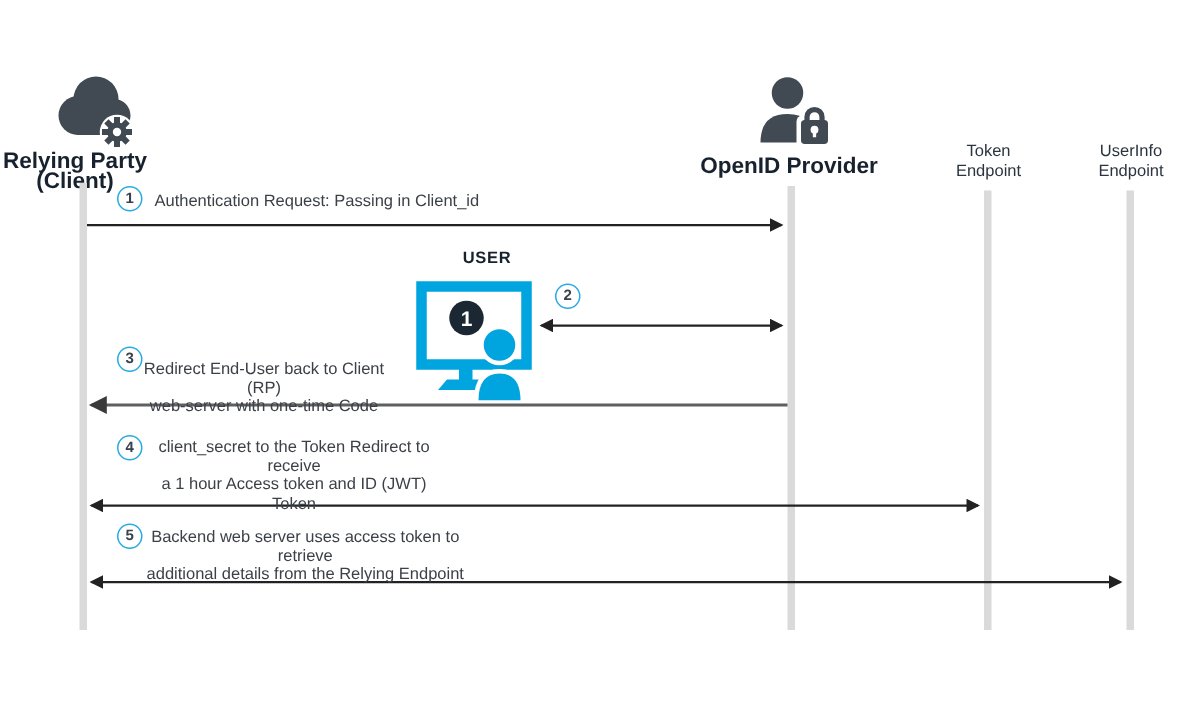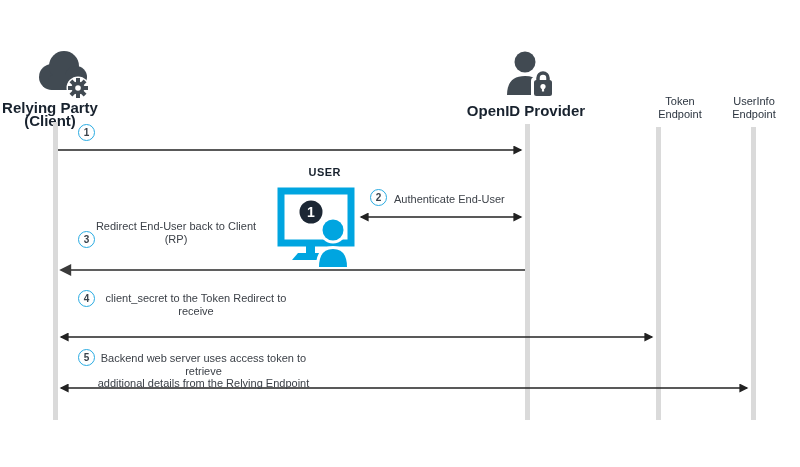--- a/index.html
+++ b/index.html
@@ -65,21 +65,21 @@
         <rect x="31" y="30" width="18" height="16" rx="2.5" fill="#414a52"></rect>
         <path d="M35 31 v-3 a5 5 0 0 1 10 0 v3" fill="none" stroke="#414a52" stroke-width="3.5"></path>
         <circle cx="40" cy="36.5" r="2.6" fill="#ffffff"></circle>
         <rect x="38.9" y="37" width="2.2" height="4.5" fill="#ffffff"></rect>
       </g>
     </svg>
   </div>
   <div class="abs p-label" style="left:466px;top:104px;width:120px;">OpenID Provider</div>
   <div class="abs lifeline" style="left:525px;top:124px;height:296px;"></div>
 
-  <div class="abs e-label" style="left:640px;top:95px;width:80px;">
+  <div class="abs e-label" style="left:619px;top:95px;width:80px;">
     <div>Token</div>
     <div>Endpoint</div>
   </div>
   <div class="abs lifeline" style="left:656px;top:127px;height:293px;"></div>
 
   <div class="abs e-label" style="left:714px;top:95px;width:80px;">
     <div>UserInfo</div>
     <div>Endpoint</div>
   </div>
   <div class="abs lifeline" style="left:751px;top:127px;height:293px;"></div>
@@ -115,32 +115,34 @@
       </marker>
     </defs>
     <line x1="58" y1="150" x2="521" y2="150" stroke="#222222" stroke-width="1.5" marker-end="url(#ah)"></line>
     <line x1="361" y1="217" x2="521" y2="217" stroke="#222222" stroke-width="1.5" marker-start="url(#ah)" marker-end="url(#ah)"></line>
     <line x1="525" y1="270" x2="61" y2="270" stroke="#5f5f5f" stroke-width="2" marker-end="url(#ahg)"></line>
     <line x1="61" y1="337" x2="652" y2="337" stroke="#222222" stroke-width="1.5" marker-start="url(#ah)" marker-end="url(#ah)"></line>
     <line x1="61" y1="388" x2="747" y2="388" stroke="#222222" stroke-width="1.5" marker-start="url(#ah)" marker-end="url(#ah)"></line>
   </svg>
 
   <div class="abs step-circle" style="left:78px;top:124px;">1</div>
+  <div class="abs step-text" style="left:103px;top:128px;width:280px;">Authentication Request: Passing in Client_id</div>
 
   <div class="abs step-circle" style="left:370px;top:189px;">2</div>
-  <div class="abs step-text" style="left:394px;top:193px;width:150px;">Authenticate End-User</div>
 
   <div class="abs step-circle" style="left:78px;top:231px;">3</div>
-  <div class="abs step-text centered" style="left:95px;top:220px;width:162px;">
+  <div class="abs step-text centered" style="left:95px;top:240px;width:162px;">
     <div>Redirect End-User back to Client (RP)</div>
+    <div>web-server with one-time Code</div>
   </div>
 
   <div class="abs step-circle" style="left:78px;top:290px;">4</div>
   <div class="abs step-text centered" style="left:96px;top:292px;width:200px;">
     <div>client_secret to the Token Redirect to receive</div>
+    <div>a 1 hour Access token and ID (JWT) Token</div>
   </div>
 
   <div class="abs step-circle" style="left:78px;top:349px;">5</div>
   <div class="abs step-text centered" style="left:96px;top:352px;width:215px;">
     <div>Backend web server uses access token to retrieve</div>
     <div>additional details from the Relying Endpoint</div>
   </div>
 
 </div>
 

